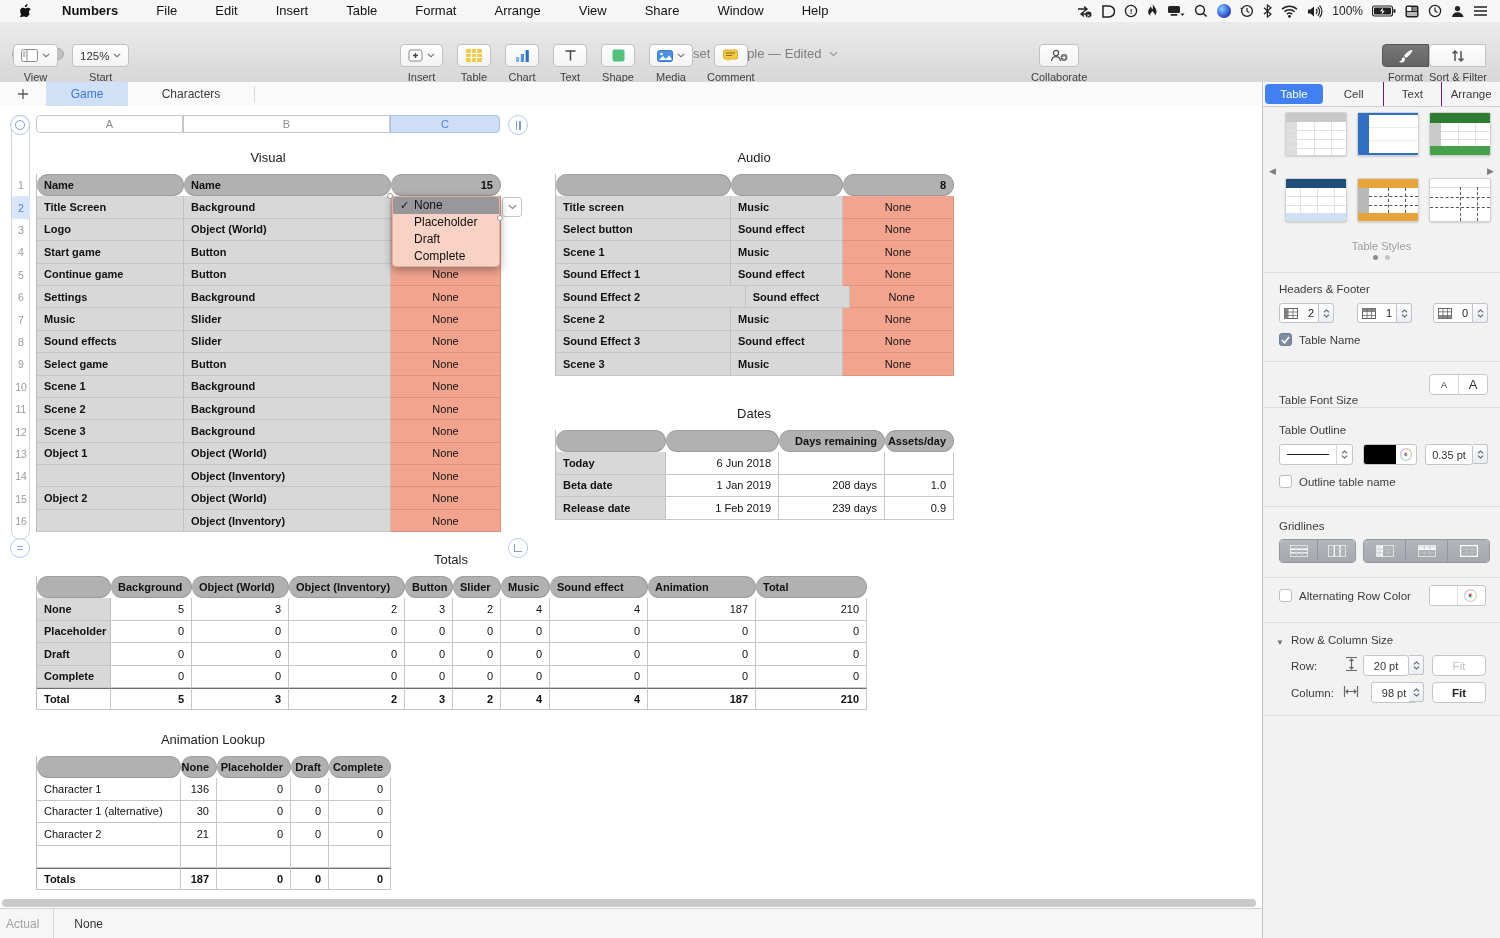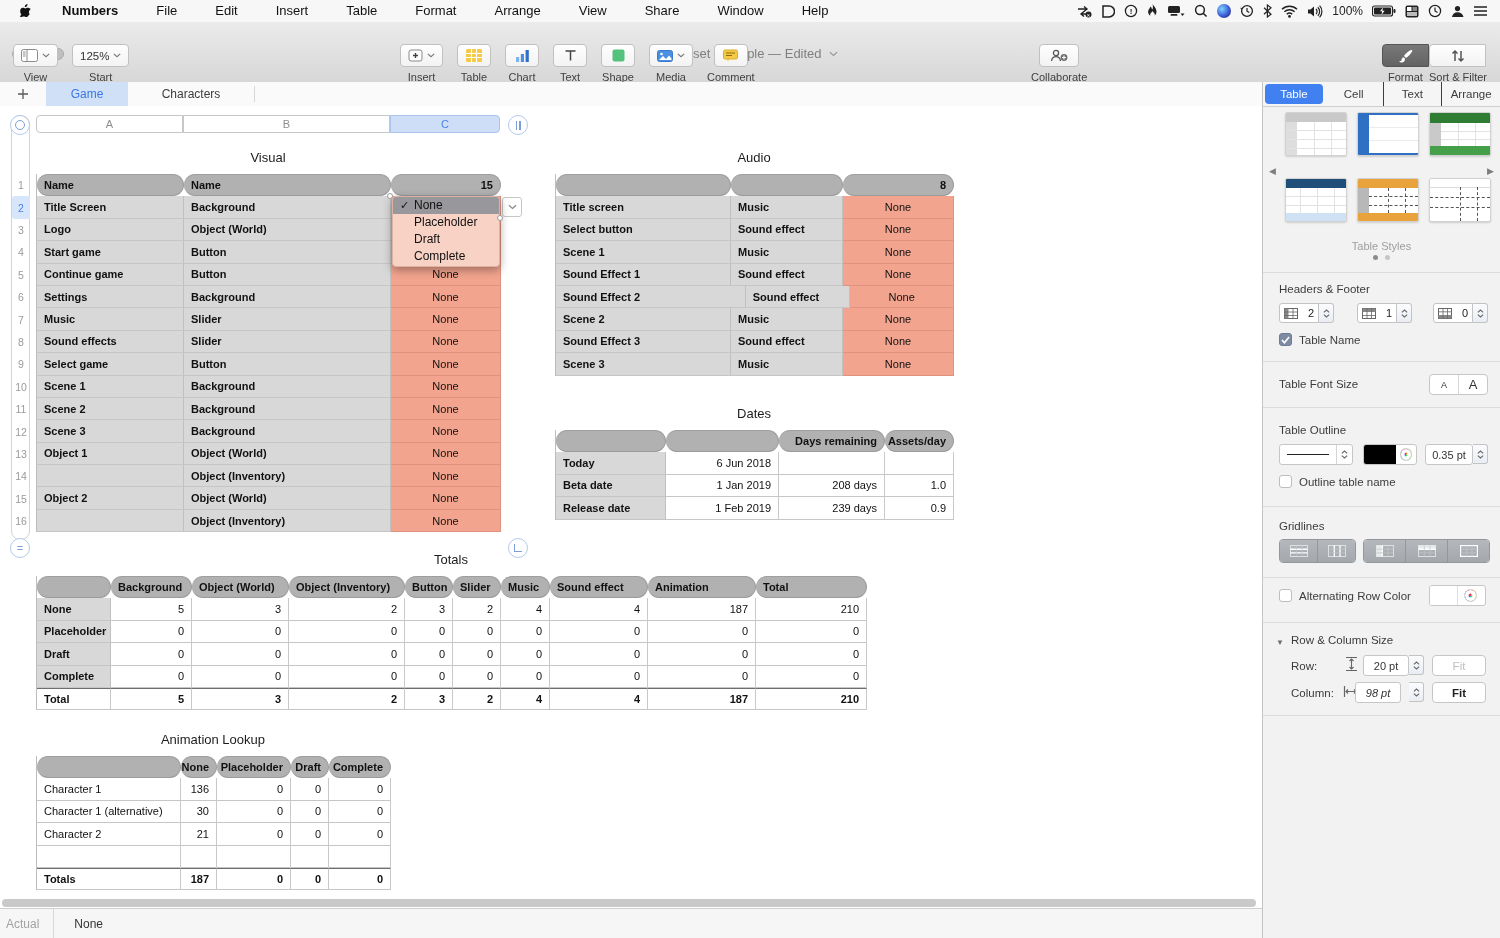--- a/index.html
+++ b/index.html
@@ -886,21 +886,21 @@
   <div class="chkrow" style="left:16px;top:251px;">
     <span class="chk on">
         <svg width="9" height="8" viewBox="0 0 10 9">
           <path d="M1 4.5l2.8 3L9 1" stroke="#fff" stroke-width="1.8" fill="none"></path>
         </svg>
       </span>
     <span>Table Name</span>
   </div>
 
   <div class="sdivider" style="top:279px;"></div>
-  <div class="slabel" style="top:296px;">Table Font Size</div>
+  <div class="slabel" style="top:312px;">Table Font Size</div>
   <div class="fsseg" style="left:166px;top:292px;">
     <span class="s1">A</span>
     <span class="s2">A</span>
   </div>
 
   <div class="sdivider" style="top:325px;"></div>
   <div class="slabel" style="top:342px;">Table Outline</div>
   <div class="linedd" style="left:16px;top:362px;">
     <span class="ln"></span>
     <span class="dd">
@@ -1002,21 +1002,21 @@
         <path d="M1 1l4 3.5L9 1" stroke="#666" stroke-width="1.6" fill="none"></path>
       </svg>
     </span>
   <div class="fitbtn disabled" style="left:169px;top:573px;">Fit</div>
 
   <div class="slabel" style="left:28px;top:605px;">Column:</div>
   <svg class="abs" style="left:80px;top:603px;" width="16" height="13" viewBox="0 0 16 13">
       <path d="M1.5 1v11M14.5 1v11" stroke="#666" stroke-width="1.2"></path>
       <path d="M3 6.5h10M5 4.5l-2 2 2 2M11 4.5l2 2-2 2" stroke="#666" stroke-width="1.1" fill="none"></path>
     </svg>
-  <div class="ptfield" style="left:92px;top:600px;width:46px;font-style:italic;">98 pt</div>
+  <div class="ptfield" style="left:108px;top:600px;width:46px;">98 pt</div>
   <span class="stepper" style="position:absolute;left:146px;top:600px;">
       <svg width="7" height="4" viewBox="0 0 10 6">
         <path d="M1 5l4-3.5L9 5" stroke="#666" stroke-width="1.6" fill="none"></path>
       </svg>
       <svg width="7" height="4" viewBox="0 0 10 6">
         <path d="M1 1l4 3.5L9 1" stroke="#666" stroke-width="1.6" fill="none"></path>
       </svg>
     </span>
   <div class="fitbtn enabled" style="left:169px;top:600px;">Fit</div>
 

